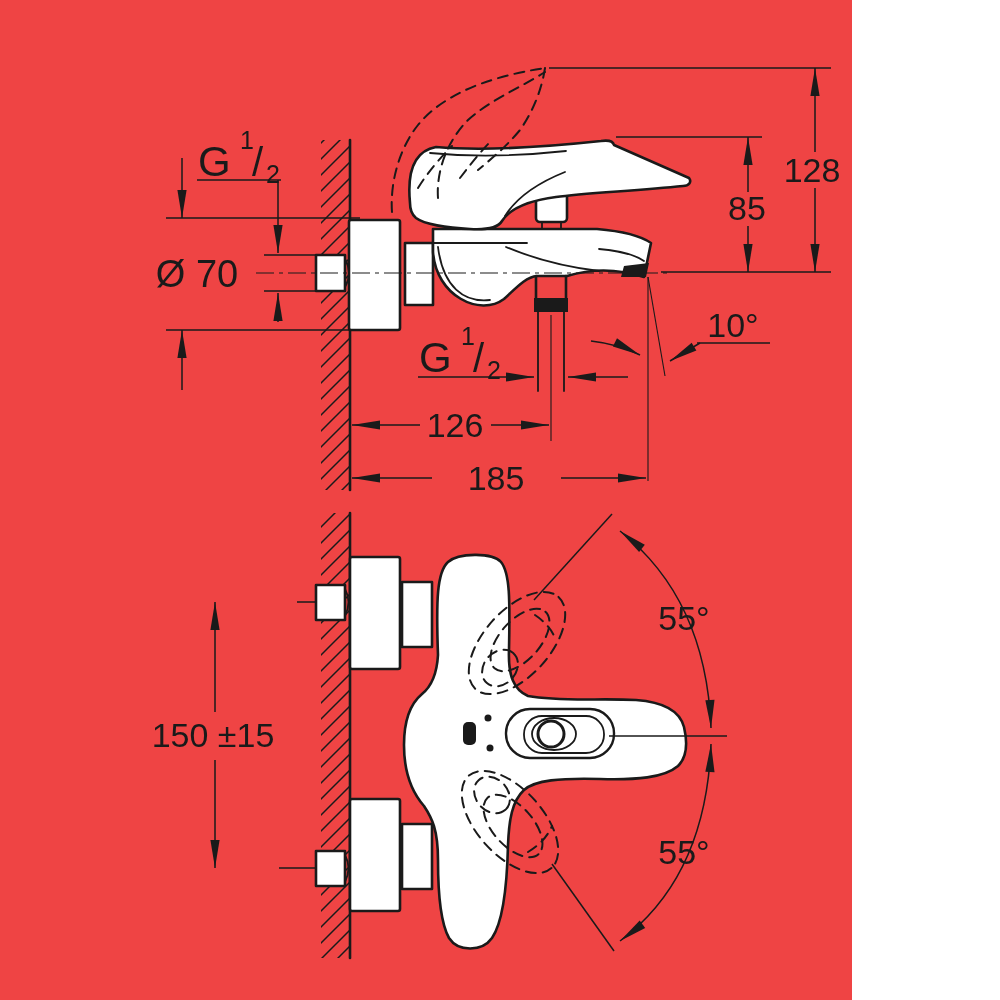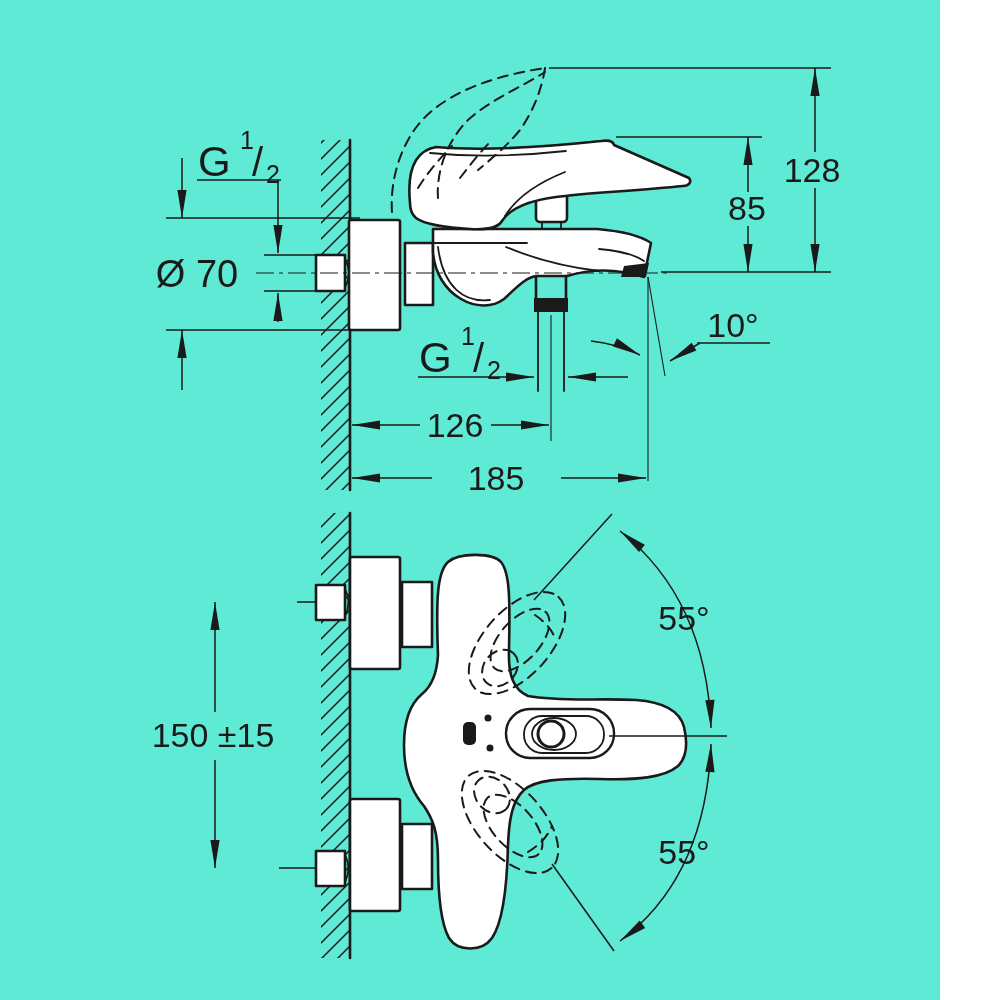--- a/index.html
+++ b/index.html
@@ -1,16 +1,16 @@
 <!DOCTYPE html>
 <html><head>
 <meta charset="utf-8">
 <style>
   html,body{margin:0;padding:0;background:#ffffff;}
-  .stage{width:940px;height:1000px;position:relative;background:#5eead4;overflow:hidden;}
+  .stage{width:852px;height:1000px;position:relative;background:#ef4444;overflow:hidden;}
   svg{display:block;}
   text{font-family:"Liberation Sans","DejaVu Sans",sans-serif;fill:#1a1a1a;}
   .outline{fill:#ffffff;stroke:#1a1a1a;stroke-width:2.6;stroke-linejoin:round;stroke-linecap:round;}
   .detail{fill:none;stroke:#1a1a1a;stroke-width:1.8;stroke-linecap:round;}
   .thick{fill:none;stroke:#1a1a1a;stroke-width:2.6;stroke-linecap:round;}
   .phantom{fill:none;stroke:#1a1a1a;stroke-width:2;stroke-dasharray:10 7;stroke-linecap:round;}
   .dim{fill:none;stroke:#1a1a1a;stroke-width:1.5;}
   .thin{fill:none;stroke:#1a1a1a;stroke-width:1.1;}
   .cline{fill:none;stroke:#1a1a1a;stroke-width:1.1;stroke-dasharray:18 5 4 5;}
   .solidfill{fill:#1a1a1a;stroke:none;}

